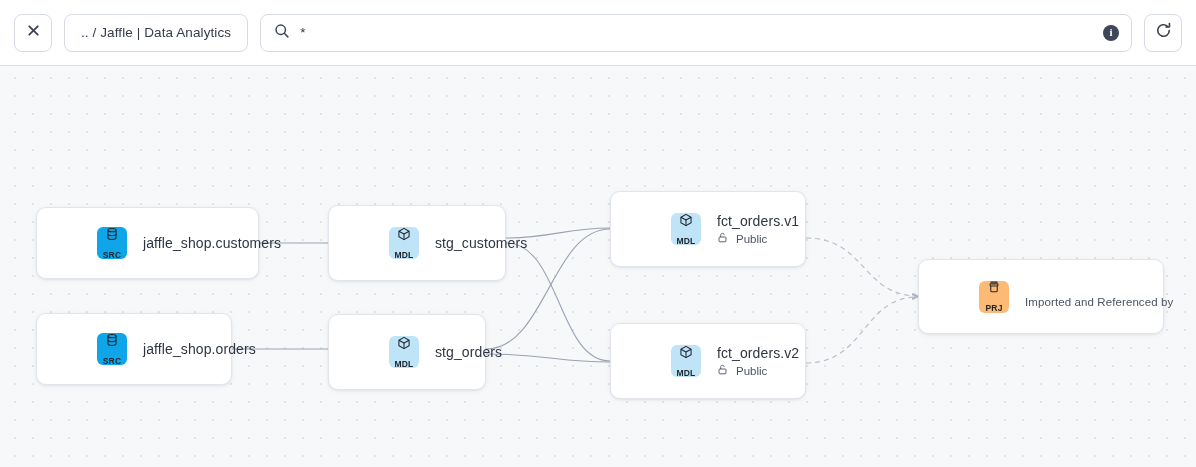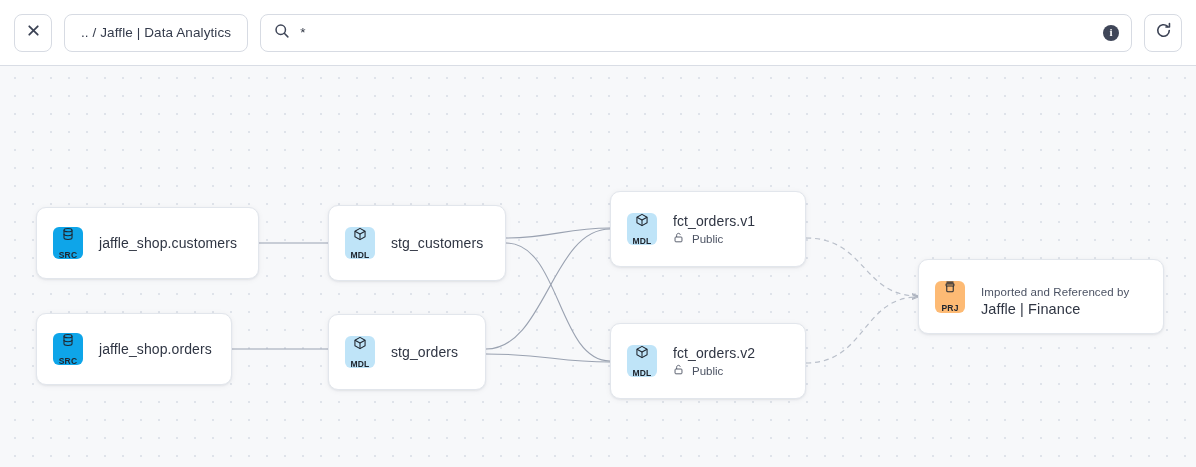--- a/index.html
+++ b/index.html
@@ -143,20 +143,21 @@
     width: 30px;
     height: 32px;
     border-radius: 6px;
     display: flex;
     flex-direction: column;
     align-items: center;
     justify-content: center;
     flex: 0 0 auto;
     gap: 9px;
     color: #20262f;
+    margin-left: 44px;
   }
   .badge svg { display: block; }
   .badge-text {
     font-size: 8.5px;
     font-weight: 600;
     letter-spacing: .2px;
     line-height: 10px;
     color: #20262f;
   }
   .badge-src { background: #0ea5e9; }
@@ -389,17 +390,16 @@
         <svg width="14" height="14" viewBox="0 0 16 16" fill="none" stroke="#20262f" stroke-width="1.2" stroke-linejoin="round">
           <line x1="4.4" y1="2.4" x2="11.6" y2="2.4" stroke-linecap="round"></line>
           <rect x="3.5" y="4.4" width="9" height="2.5" rx="0.8"></rect>
           <path d="M4.3,6.9 L4.3,12.2 C4.3,12.95 4.9,13.5 5.6,13.5 L10.4,13.5 C11.1,13.5 11.7,12.95 11.7,12.2 L11.7,6.9"></path>
         </svg>
       </span>
       <span class="badge-text">PRJ</span>
     </div>
     <div class="node-body">
       <div class="node-eyebrow">Imported and Referenced by</div>
-      <div class="node-name-lg">Jaffle | Finance</div>
     </div>
   </div>
 
 </div>
 
 </body></html>

